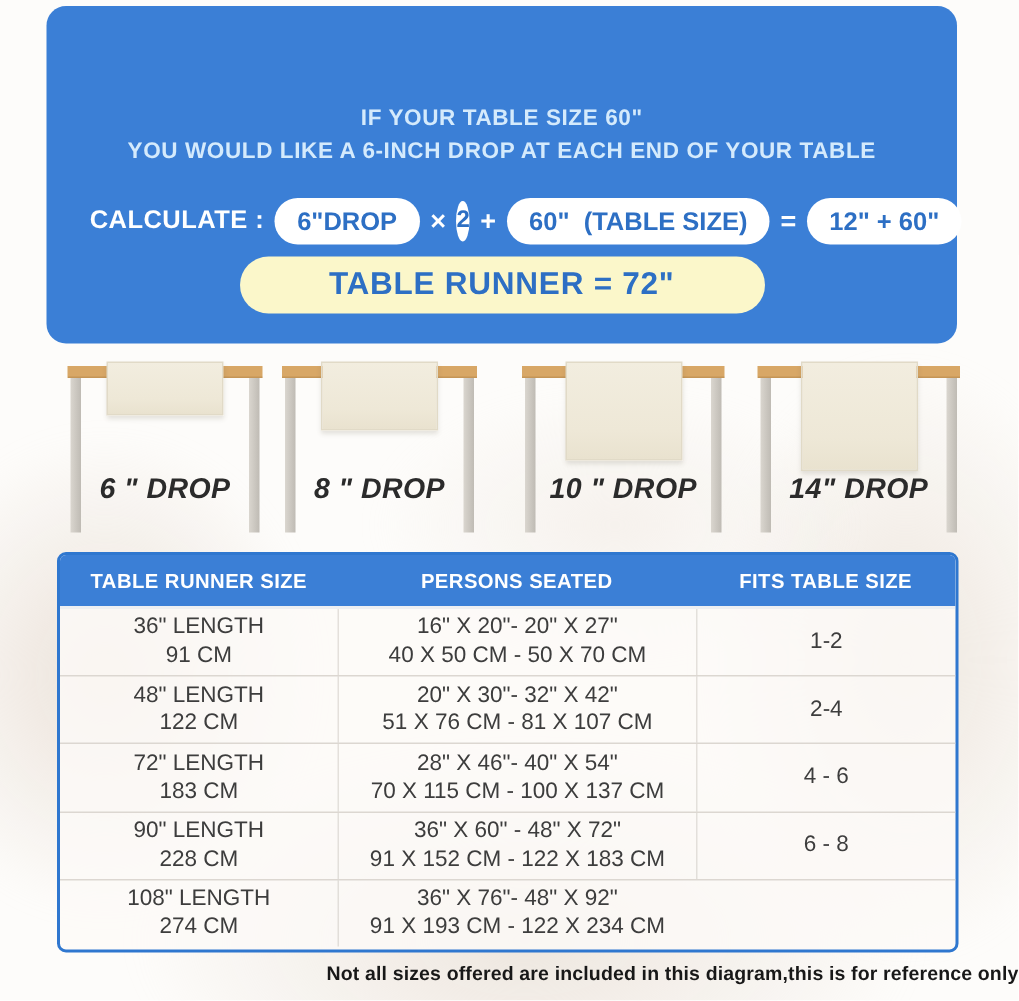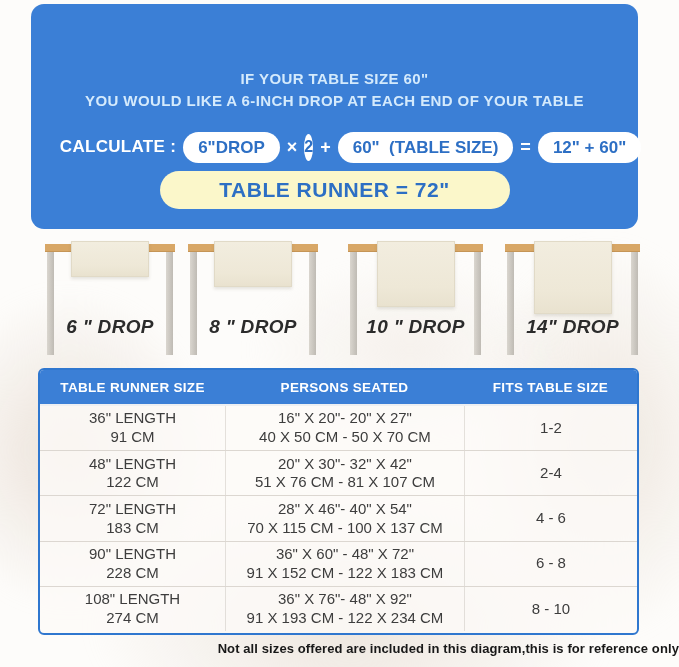--- a/index.html
+++ b/index.html
@@ -191,19 +191,18 @@
       </div>
       <div class="trow">
         <div class="td c1">
           <span>108" LENGTH</span>
           <span>274 CM</span>
         </div>
         <div class="td c2">
           <span>36" X 76"- 48" X 92"</span>
           <span>91 X 193 CM - 122 X 234 CM</span>
         </div>
-        <div class="td c3">8 - 10</div>
       </div>
     </div>
   </div>
 
   <div class="footnote">Not all sizes offered are included in this diagram,this is for reference only</div>
 </div>
 
 </body></html>

